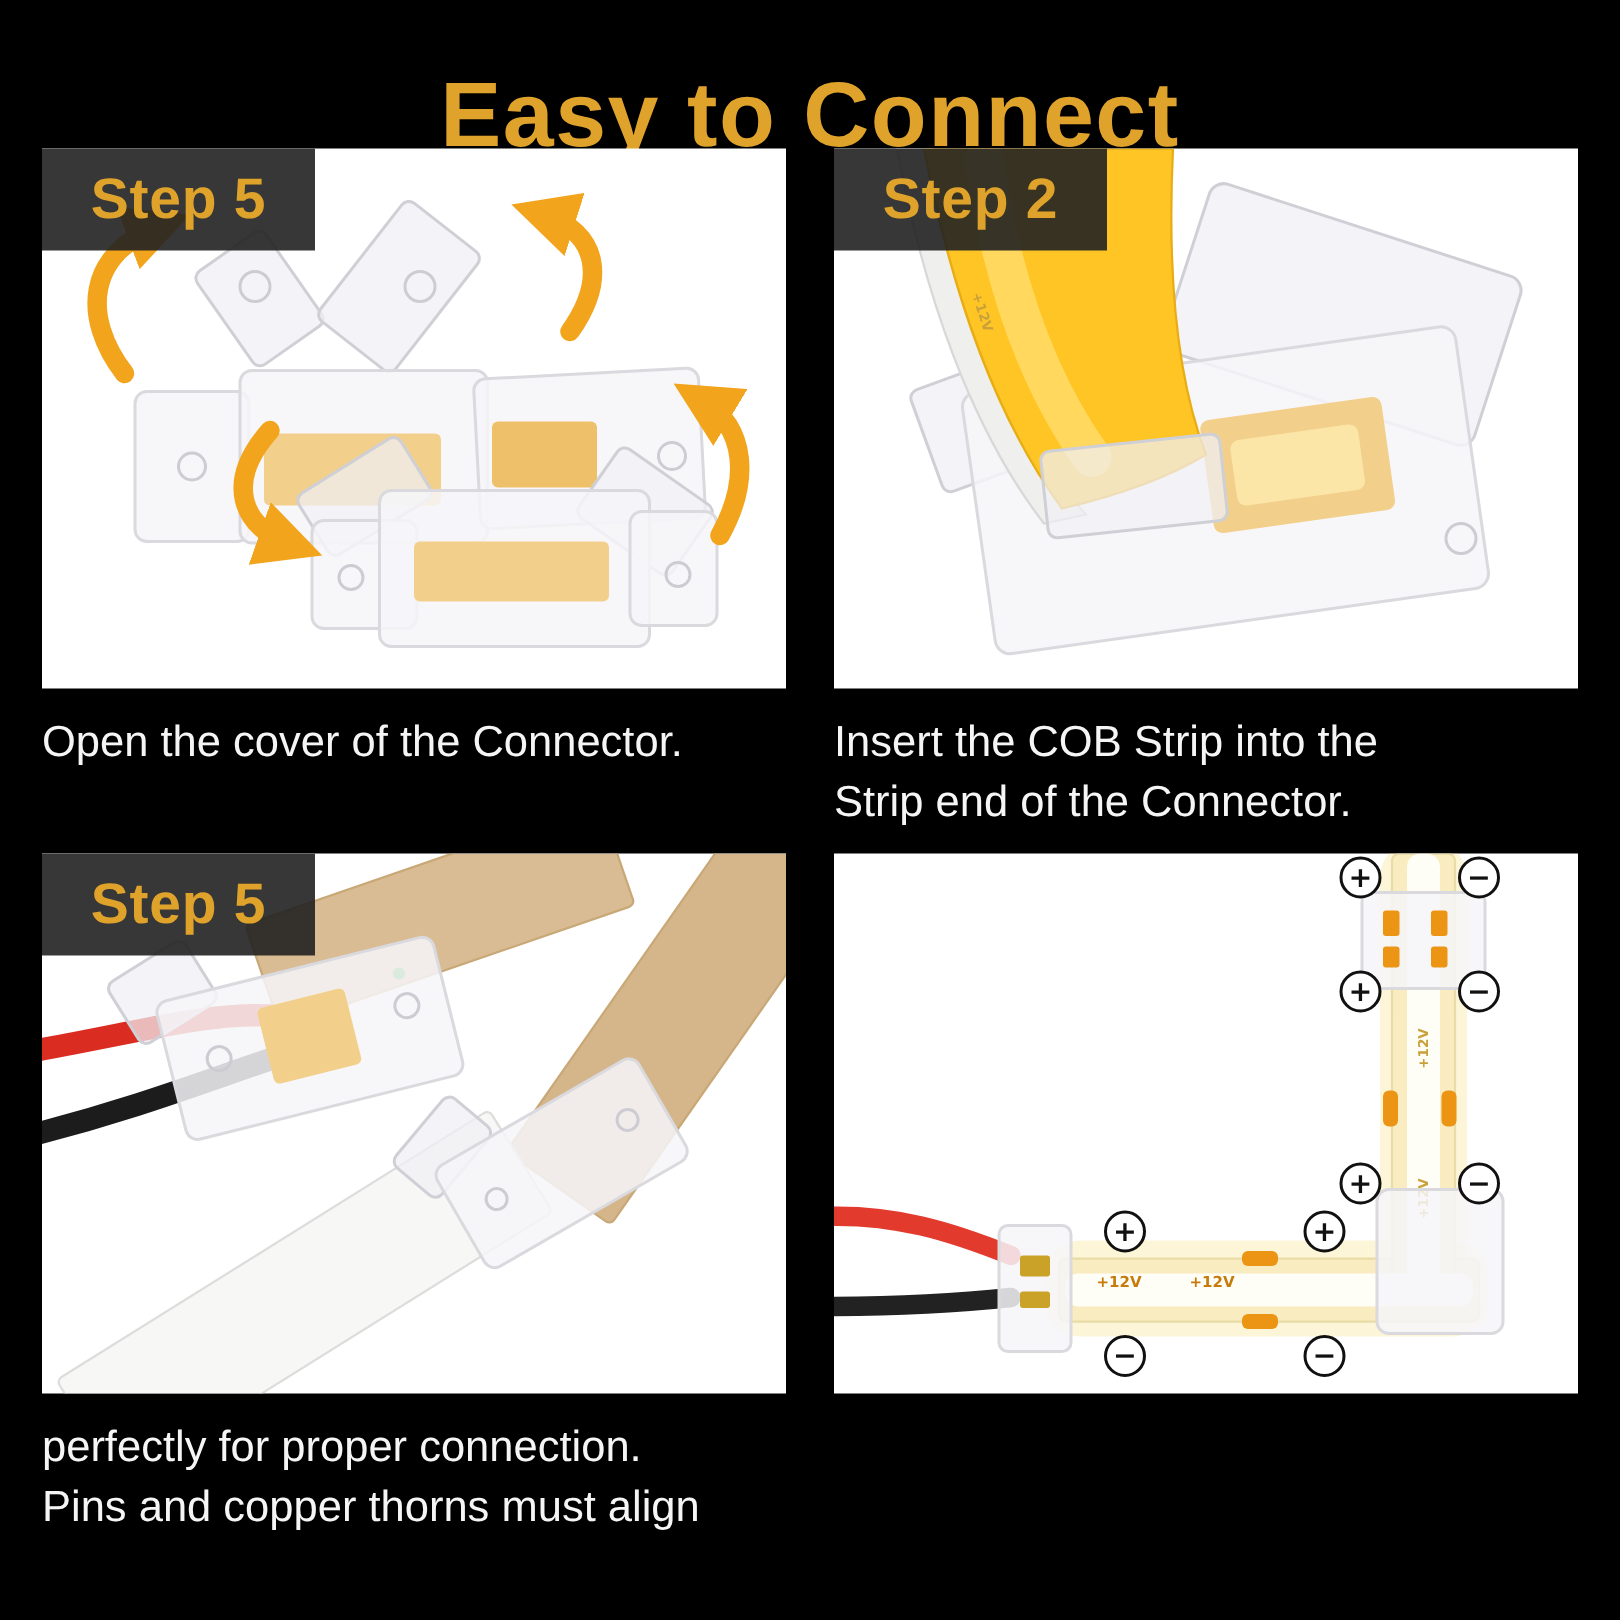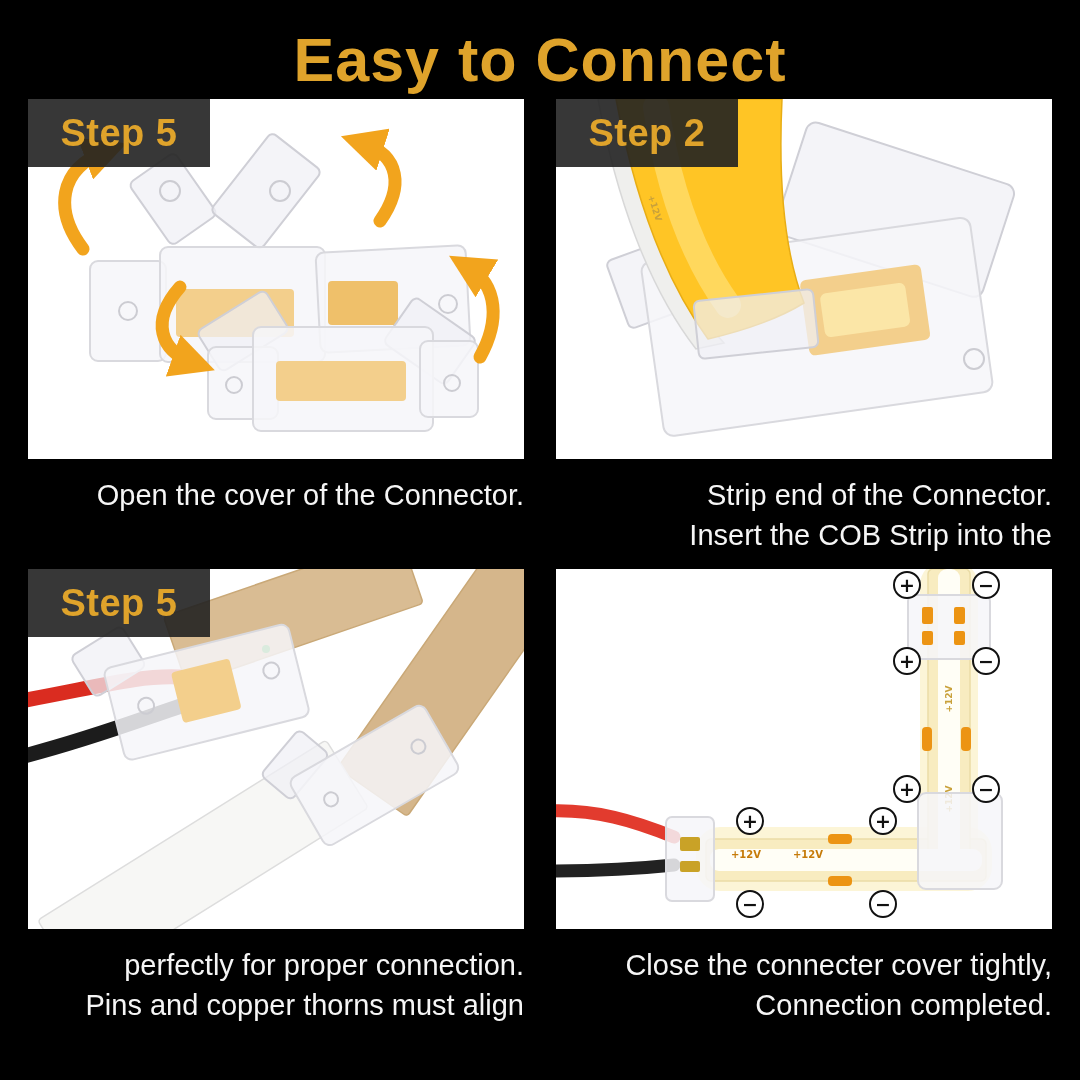--- a/index.html
+++ b/index.html
@@ -1,27 +1,27 @@
 <!DOCTYPE html>
 <html><head>
 <meta charset="utf-8">
 <style>
   html,body{margin:0;padding:0;background:#000;}
   .page{position:relative;width:1080px;height:1080px;background:#000;overflow:hidden;
         font-family:"Liberation Sans","DejaVu Sans",sans-serif;}
-  .title{height:99px;box-sizing:border-box;padding-top:28px;text-align:center;
+  .title{height:99px;box-sizing:border-box;padding-top:44px;text-align:center;
          color:#DFA32B;font-size:61px;font-weight:bold;letter-spacing:1px;line-height:1.05;}
   .grid{display:grid;grid-template-columns:496px 496px;column-gap:32px;padding:0 28px;}
   .cell{width:496px;}
   .panel{position:relative;width:496px;height:360px;background:#ffffff;overflow:hidden;}
   .badge{position:absolute;top:0;left:0;width:182px;height:68px;z-index:3;
          background:rgba(33,33,33,0.90);color:#DFA32B;font-size:38px;font-weight:bold;
          display:flex;align-items:center;justify-content:center;letter-spacing:.5px;}
   .photo{position:absolute;left:0;top:0;z-index:1;}
-  .caption{height:110px;box-sizing:border-box;padding-top:16px;text-align:right;
+  .caption{height:110px;box-sizing:border-box;padding-top:16px;text-align:left;
            color:#F5F5F5;font-size:29px;line-height:40px;}
   .marker{position:absolute;z-index:2;width:24px;height:24px;border-radius:50%;
           background:#fff;border:2px solid #111;color:#111;display:flex;align-items:center;
           justify-content:center;font-size:19px;font-weight:bold;line-height:1;
           font-family:"DejaVu Sans",sans-serif;}
   .plastic{fill:rgba(246,246,249,0.85);stroke:#D9D9DE;stroke-width:2;}
   .plastic2{fill:rgba(240,240,245,0.72);stroke:#CFCFD6;stroke-width:2;}
   .amber{fill:#F3CF8C;} .amber2{fill:#EFC06A;}
   .hole{fill:none;stroke:#CCCCD2;stroke-width:2;}
   .arrow{fill:none;stroke:#F2A41D;stroke-width:13;stroke-linecap:round;}
@@ -104,22 +104,22 @@
             <path d="M 42 0 C 60 98 92 188 140 250 L 168 244 C 112 184 82 92 66 0 Z" fill="#EFEFED" stroke="#D8D8D8" stroke-width="1.5"></path>
             <path d="M 60 0 C 78 95 108 180 152 240 C 186 232 222 220 248 204 C 228 152 222 84 226 0 Z" fill="#FFC525" stroke="#E8AD14" stroke-width="1.5"></path>
             <path d="M 100 8 C 112 88 136 156 172 206" stroke="#FFDE70" stroke-width="26" fill="none" stroke-linecap="round" opacity="0.75"></path>
             <text class="striplabel faint" transform="translate(96 110) rotate(72)" text-anchor="middle">+12V</text>
             <rect x="140" y="196" width="120" height="58" rx="6" class="plastic2" transform="rotate(-6 200 225)"></rect>
           </g>
         </svg>
         <div class="badge">Step 2</div>
       </div>
       <div class="caption">
+        <div>Insert the COB Strip into the</div>
         <div>Strip end of the Connector.</div>
-        <div>Insert the COB Strip into the</div>
       </div>
     </div>
 
     <div class="cell">
       <div class="panel">
         <svg class="photo" width="496" height="360" viewBox="0 0 496 360">
 
           <g>
             <rect x="140" y="5" width="250" height="72" rx="4" fill="#D9BC93" stroke="#C9A877" stroke-width="1.5" transform="rotate(-19 265 40)"></rect>
             <circle cx="238" cy="80" r="4" fill="#3CB043"></circle>
@@ -198,20 +198,16 @@
         <div class="marker" style="left:416px;top:2px">−</div>
         <div class="marker" style="left:337px;top:78px">+</div>
         <div class="marker" style="left:416px;top:78px">−</div>
         <div class="marker" style="left:337px;top:206px">+</div>
         <div class="marker" style="left:416px;top:206px">−</div>
         <div class="marker" style="left:180px;top:238px">+</div>
         <div class="marker" style="left:313px;top:238px">+</div>
         <div class="marker" style="left:180px;top:321px">−</div>
         <div class="marker" style="left:313px;top:321px">−</div>
       </div>
-      <div class="caption">
-        <div>Close the connecter cover tightly,</div>
-        <div>Connection completed.</div>
-      </div>
     </div>
 
   </div>
 </div>
 
 </body></html>

